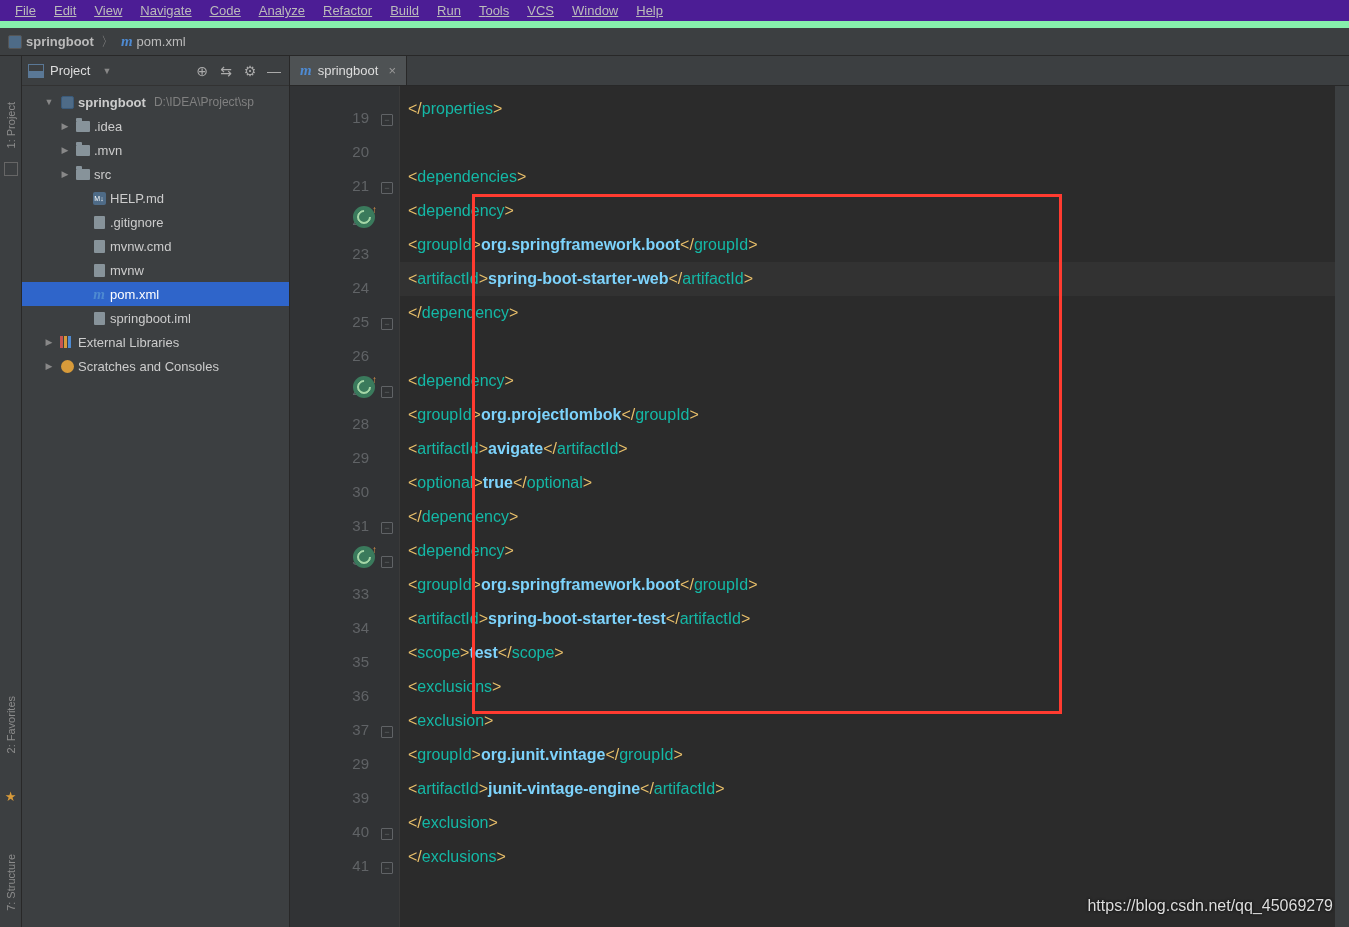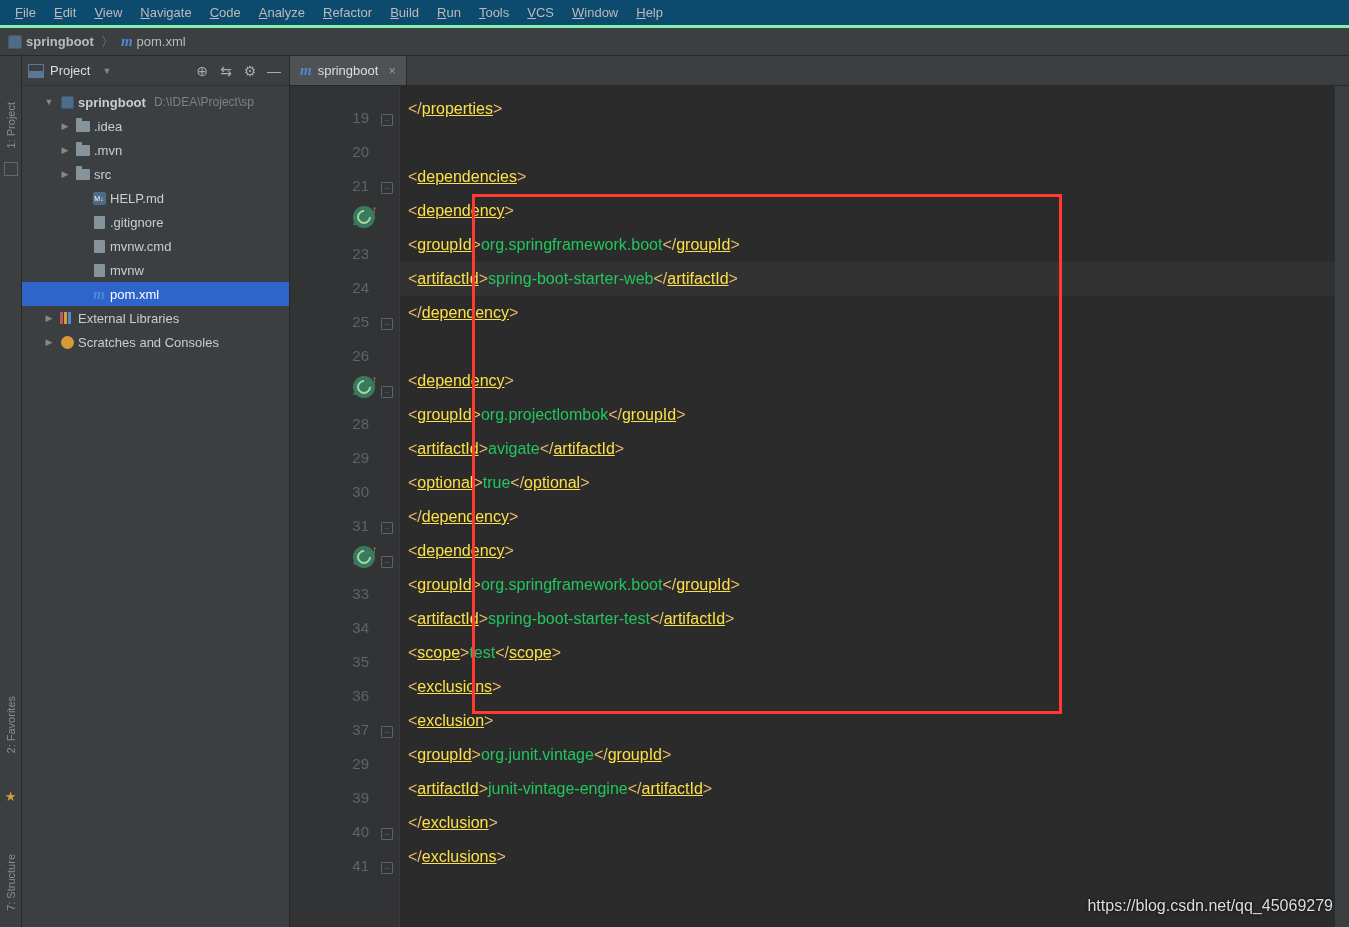--- a/index.html
+++ b/index.html
@@ -1,17 +1,17 @@
 <!DOCTYPE html>
 <html><head>
 <meta charset="utf-8">
 <style>
 * { margin:0; padding:0; box-sizing:border-box; font-family:"Segoe UI",Arial,sans-serif; }
 body { background:#2b2b2b; color:#bbb; width:1349px; height:927px; overflow:hidden; position:relative; font-size:13px; }
-.menubar { display:flex; height:28px; background:#0c4a6e; align-items:center; padding:0 6px; border-bottom:3px solid #86efac; }
+.menubar { display:flex; height:28px; background:#4c1d95; align-items:center; padding:0 6px; border-bottom:7px solid #86efac;text-decoration:underline; }
 .menubar .mi { padding:4px 9px; color:#bbb; cursor:pointer; }
 .menubar .mi .ul { text-decoration:underline; }
 .breadcrumb { display:flex; align-items:center; height:28px; background:#3c3f41; padding:0 8px; border-bottom:1px solid #282828; gap:4px; }
 .breadcrumb .bc { color:#bbb; display:flex; align-items:center; gap:4px; }
 .breadcrumb .sep { color:#888; margin:0 3px; }
 .fold-icon{width:14px;height:14px;display:inline-block;border:1px solid #555;background:#4e6b87;border-radius:2px;}
 .maven-icon{color:#4e8ad1;font-weight:bold;font-style:italic;font-family:serif;font-size:15px;}
 .main { display:flex; height:calc(100% - 56px); }
 .left-gutter { width:22px; background:#3c3f41; border-right:1px solid #282828; display:flex; flex-direction:column; align-items:center; color:#8c8c8c; }
 .left-gutter .rot { writing-mode:vertical-rl; transform:rotate(180deg); margin-top:40px; font-size:11px; padding:6px 0; cursor:pointer;}
@@ -49,23 +49,23 @@
 .gut{width:110px;background:#313335;border-right:1px solid #3a3a3a;font-family:Consolas,monospace;font-size:15px;color:#606366;display:flex;flex-direction:column;padding-top:6px;}
 .gl{height:34px;display:flex;align-items:flex-end;justify-content:flex-end;padding-right:30px;position:relative;}
 .gl .num{min-width:24px;text-align:right;}
 .gl .fold{position:absolute;right:6px;width:12px;height:12px;border:1px solid #606366;border-radius:1px;display:flex;align-items:center;justify-content:center;font-size:9px;color:#606366;}
 .gl .spring{position:absolute;right:24px;width:22px;height:22px;background:#3a7a5c;border-radius:50%;display:flex;align-items:center;justify-content:center;}
 .gl .spring::after{content:"";width:10px;height:10px;border:2px solid #a5d6a7;border-radius:50%;border-top-color:transparent;transform:rotate(45deg);}
 .gl .spring .arr{position:absolute;right:-2px;top:-2px;font-size:10px;color:#f0a050;}
 .code{flex:1;font-family:Consolas,"Courier New",monospace;font-size:16px;padding-top:6px;position:relative;}
 .cl{height:34px;display:flex;align-items:center;white-space:pre;padding-left:8px;}
 .cl.curline{background:#323232;}
-.t-tag{color:#fde047;text-decoration:underline;}
+.t-tag{color:#14b8a6;}
 .t-br{color:#e8bf6a;}
-.t-txt2{color:#22c55e;}
+.t-txt2{color:#7dd3fc;font-weight:bold;}
 .redbox{position:absolute;border:3px solid #ff3b30;pointer-events:none;}
 .watermark{position:absolute;right:16px;bottom:12px;color:#ddd;font-size:16px;text-shadow:0 0 3px #000;}
 .rscroll{position:absolute;right:0;top:0;bottom:0;width:14px;background:#3c3f41;}
 </style>
 </head>
 <body>
 
 <div class="menubar">
     <span class="mi"><span class="ul">F</span>ile</span>
     <span class="mi"><span class="ul">E</span>dit</span>
@@ -173,20 +173,27 @@
               <span class="file-ic"></span>
             </span>
             <span class="lbl">mvnw</span>
           </div>
           <div class="tn pad3 sel">
             <span class="exp"></span>
             <span class="ic">
               <span class="maven-icon">m</span>
             </span>
             <span class="lbl">pom.xml</span>
+          </div>
+          <div class="tn pad3">
+            <span class="exp"></span>
+            <span class="ic">
+              <span class="file-ic"></span>
+            </span>
+            <span class="lbl">springboot.iml</span>
           </div>
         </div>
       <div class="tn pad1">
         <span class="exp">▶</span>
         <span class="ic">
             <span class="lib-ic"><span style="background:#c75450;"></span><span style="background:#d89b3a;"></span><span style="background:#4e8ad1;"></span></span>
           </span>
         <span class="lbl">External Libraries</span>
       </div>
       <div class="tn pad1">

